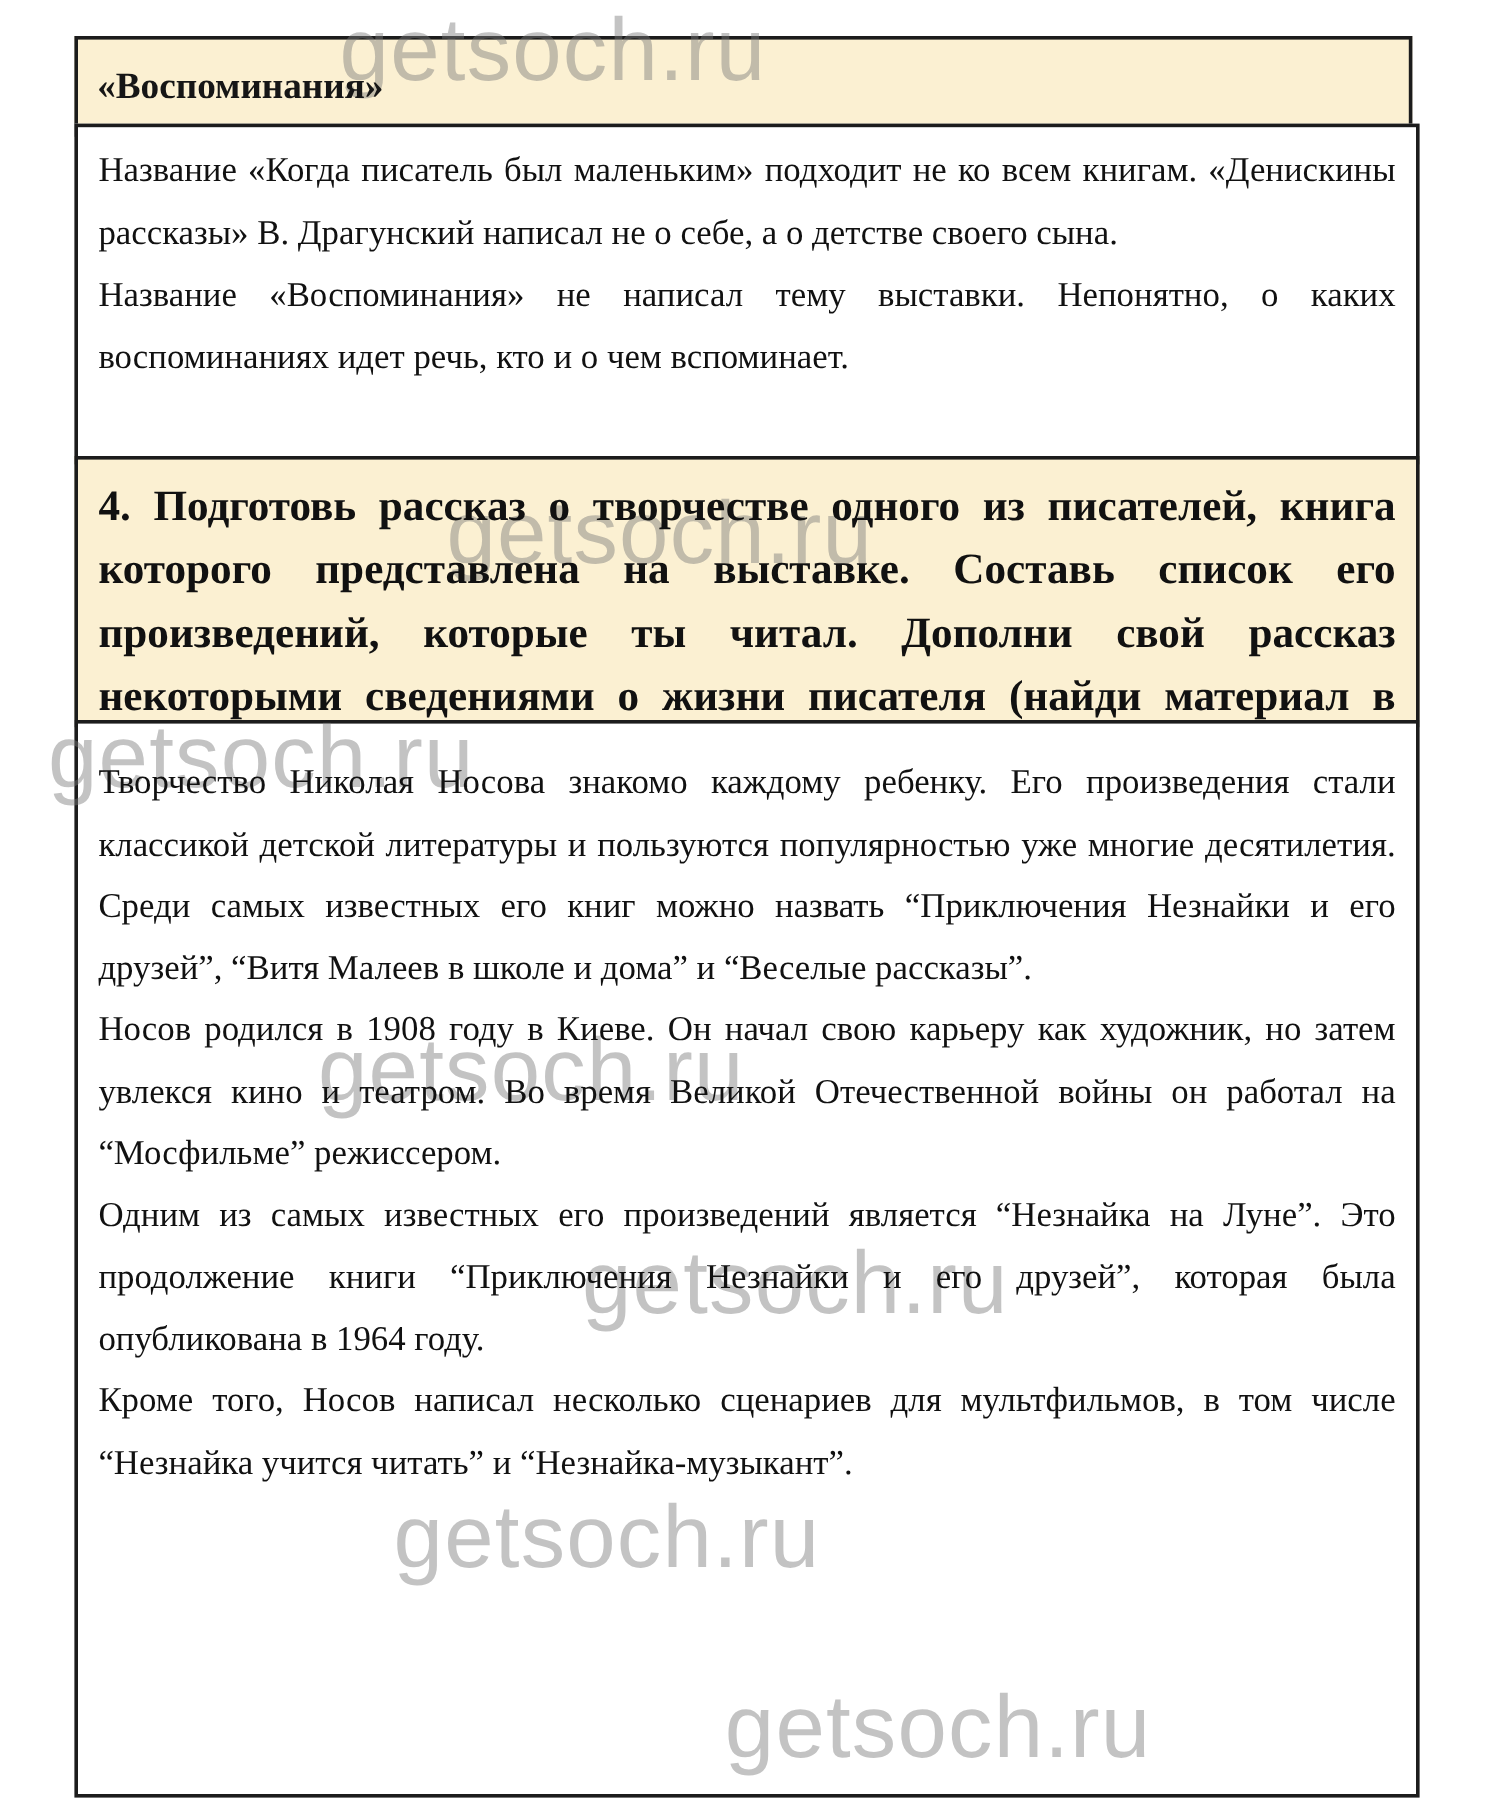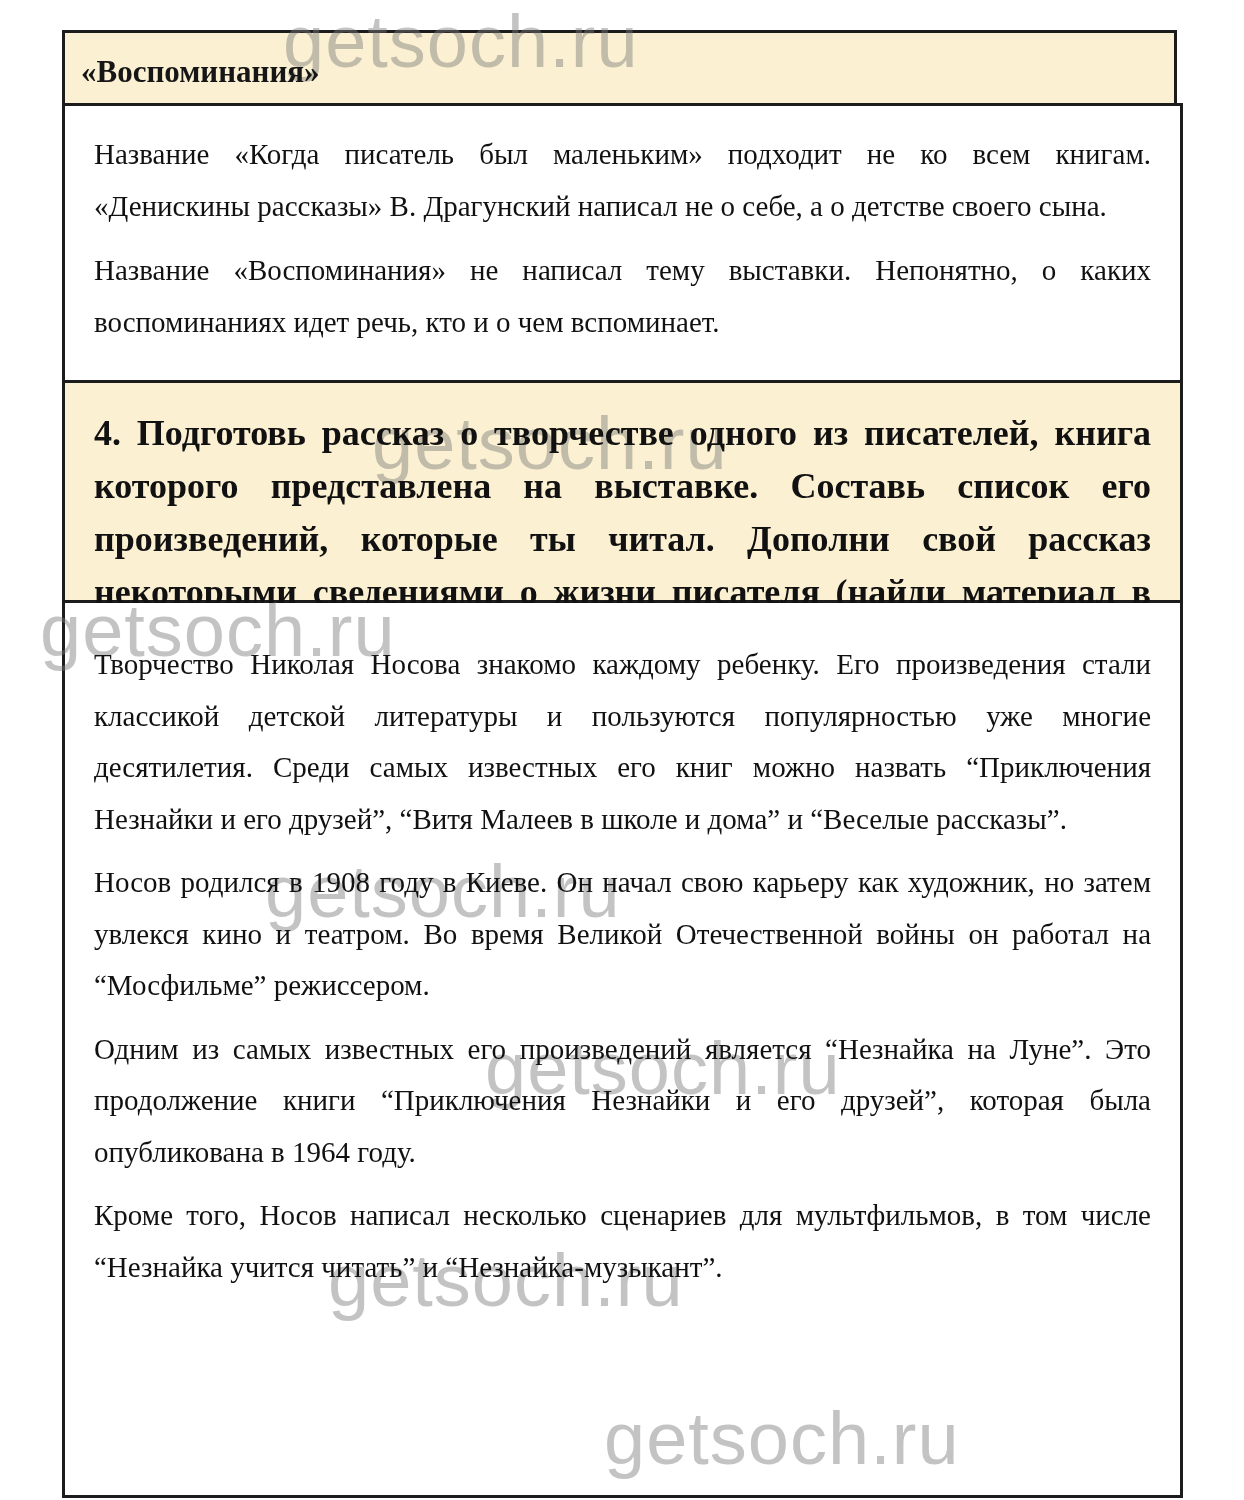--- a/index.html
+++ b/index.html
@@ -42,21 +42,21 @@
     color: #161616;
     position: relative;
     z-index: 2;
   }
 
   .analysis-box { top: 103px; height: 268px; padding: 10px 17px 0; width: 1081px; }
   .question-box { top: 380px; height: 208px; padding: 12px 17px 0; width: 1081px; }
   .answer-box   { top: 600px; height: 868px; padding: 24px 17px 0;  width: 1081px; }
 
   .analysis-box p, .question-box p, .answer-box p {
-    margin: 12px;
+    margin: 0;
     text-align: justify;
     color: #111111;
     position: relative;
     z-index: 2;
   }
   .analysis-box p { font-size: 29px; line-height: 52px; }
   .question-box p { font-size: 36px; line-height: 53px; font-weight: bold; }
   .answer-box  p  { font-size: 29px; line-height: 51.5px; }
 
   .wm {

